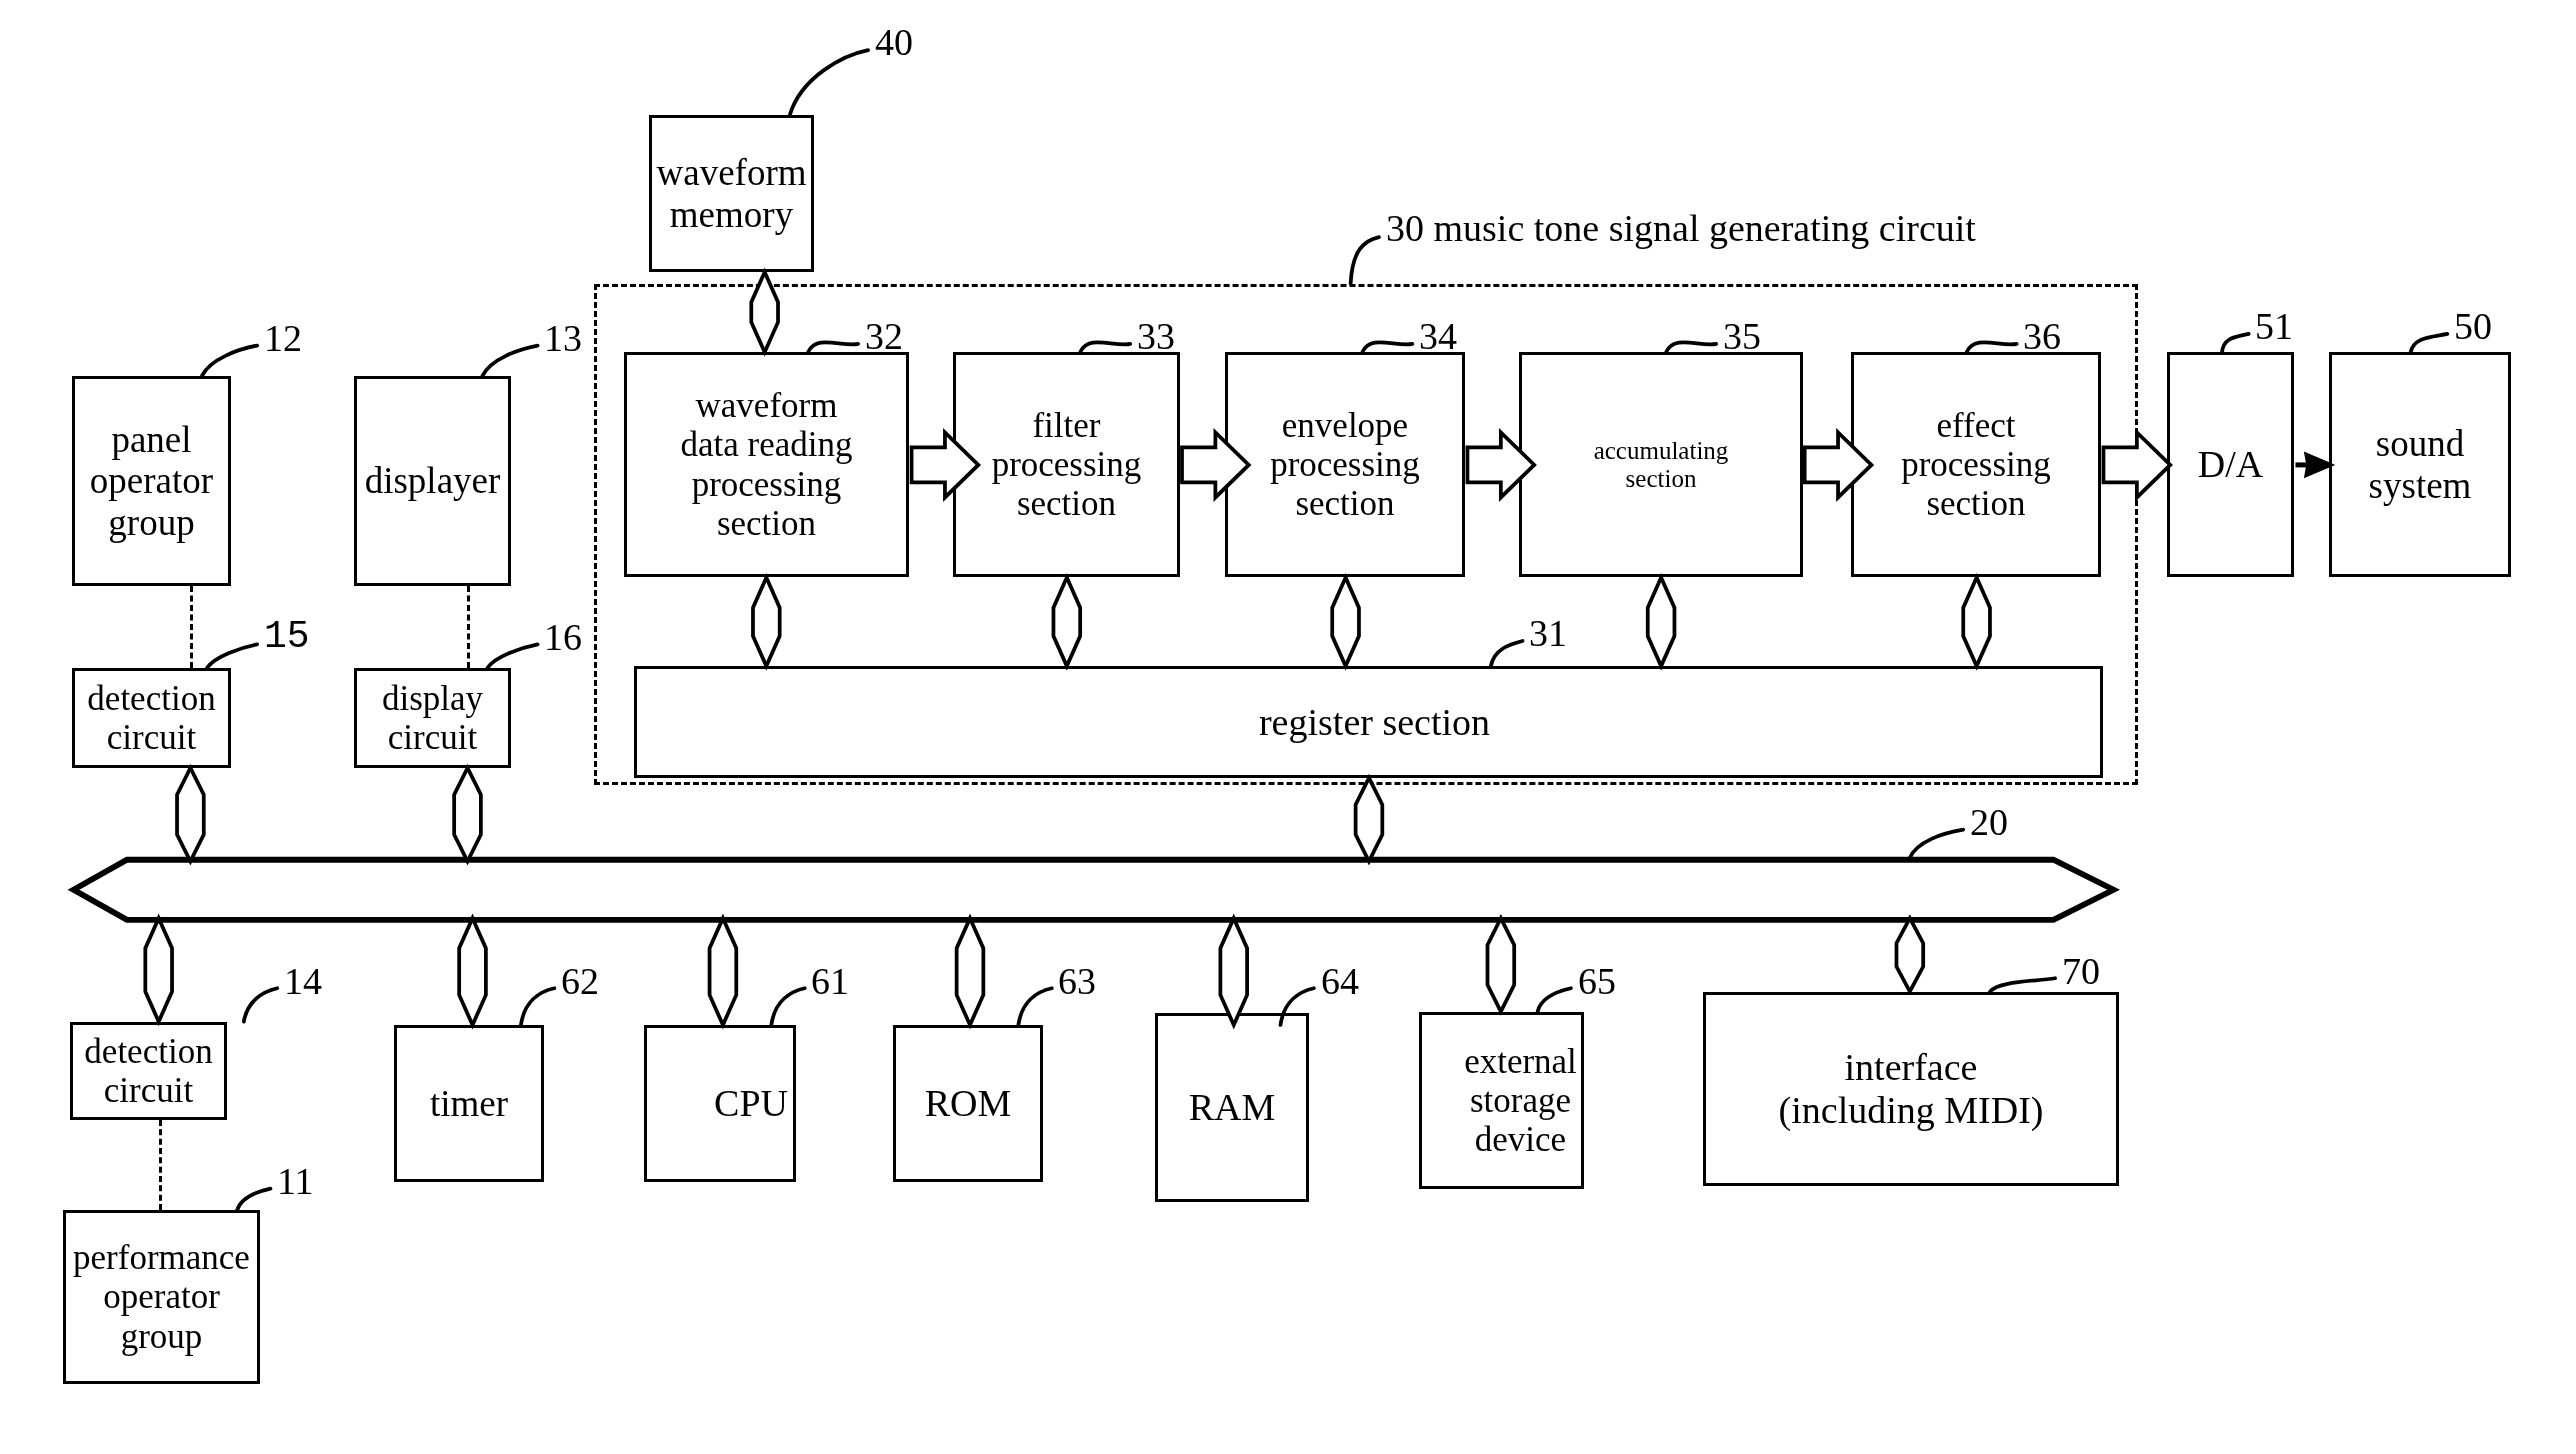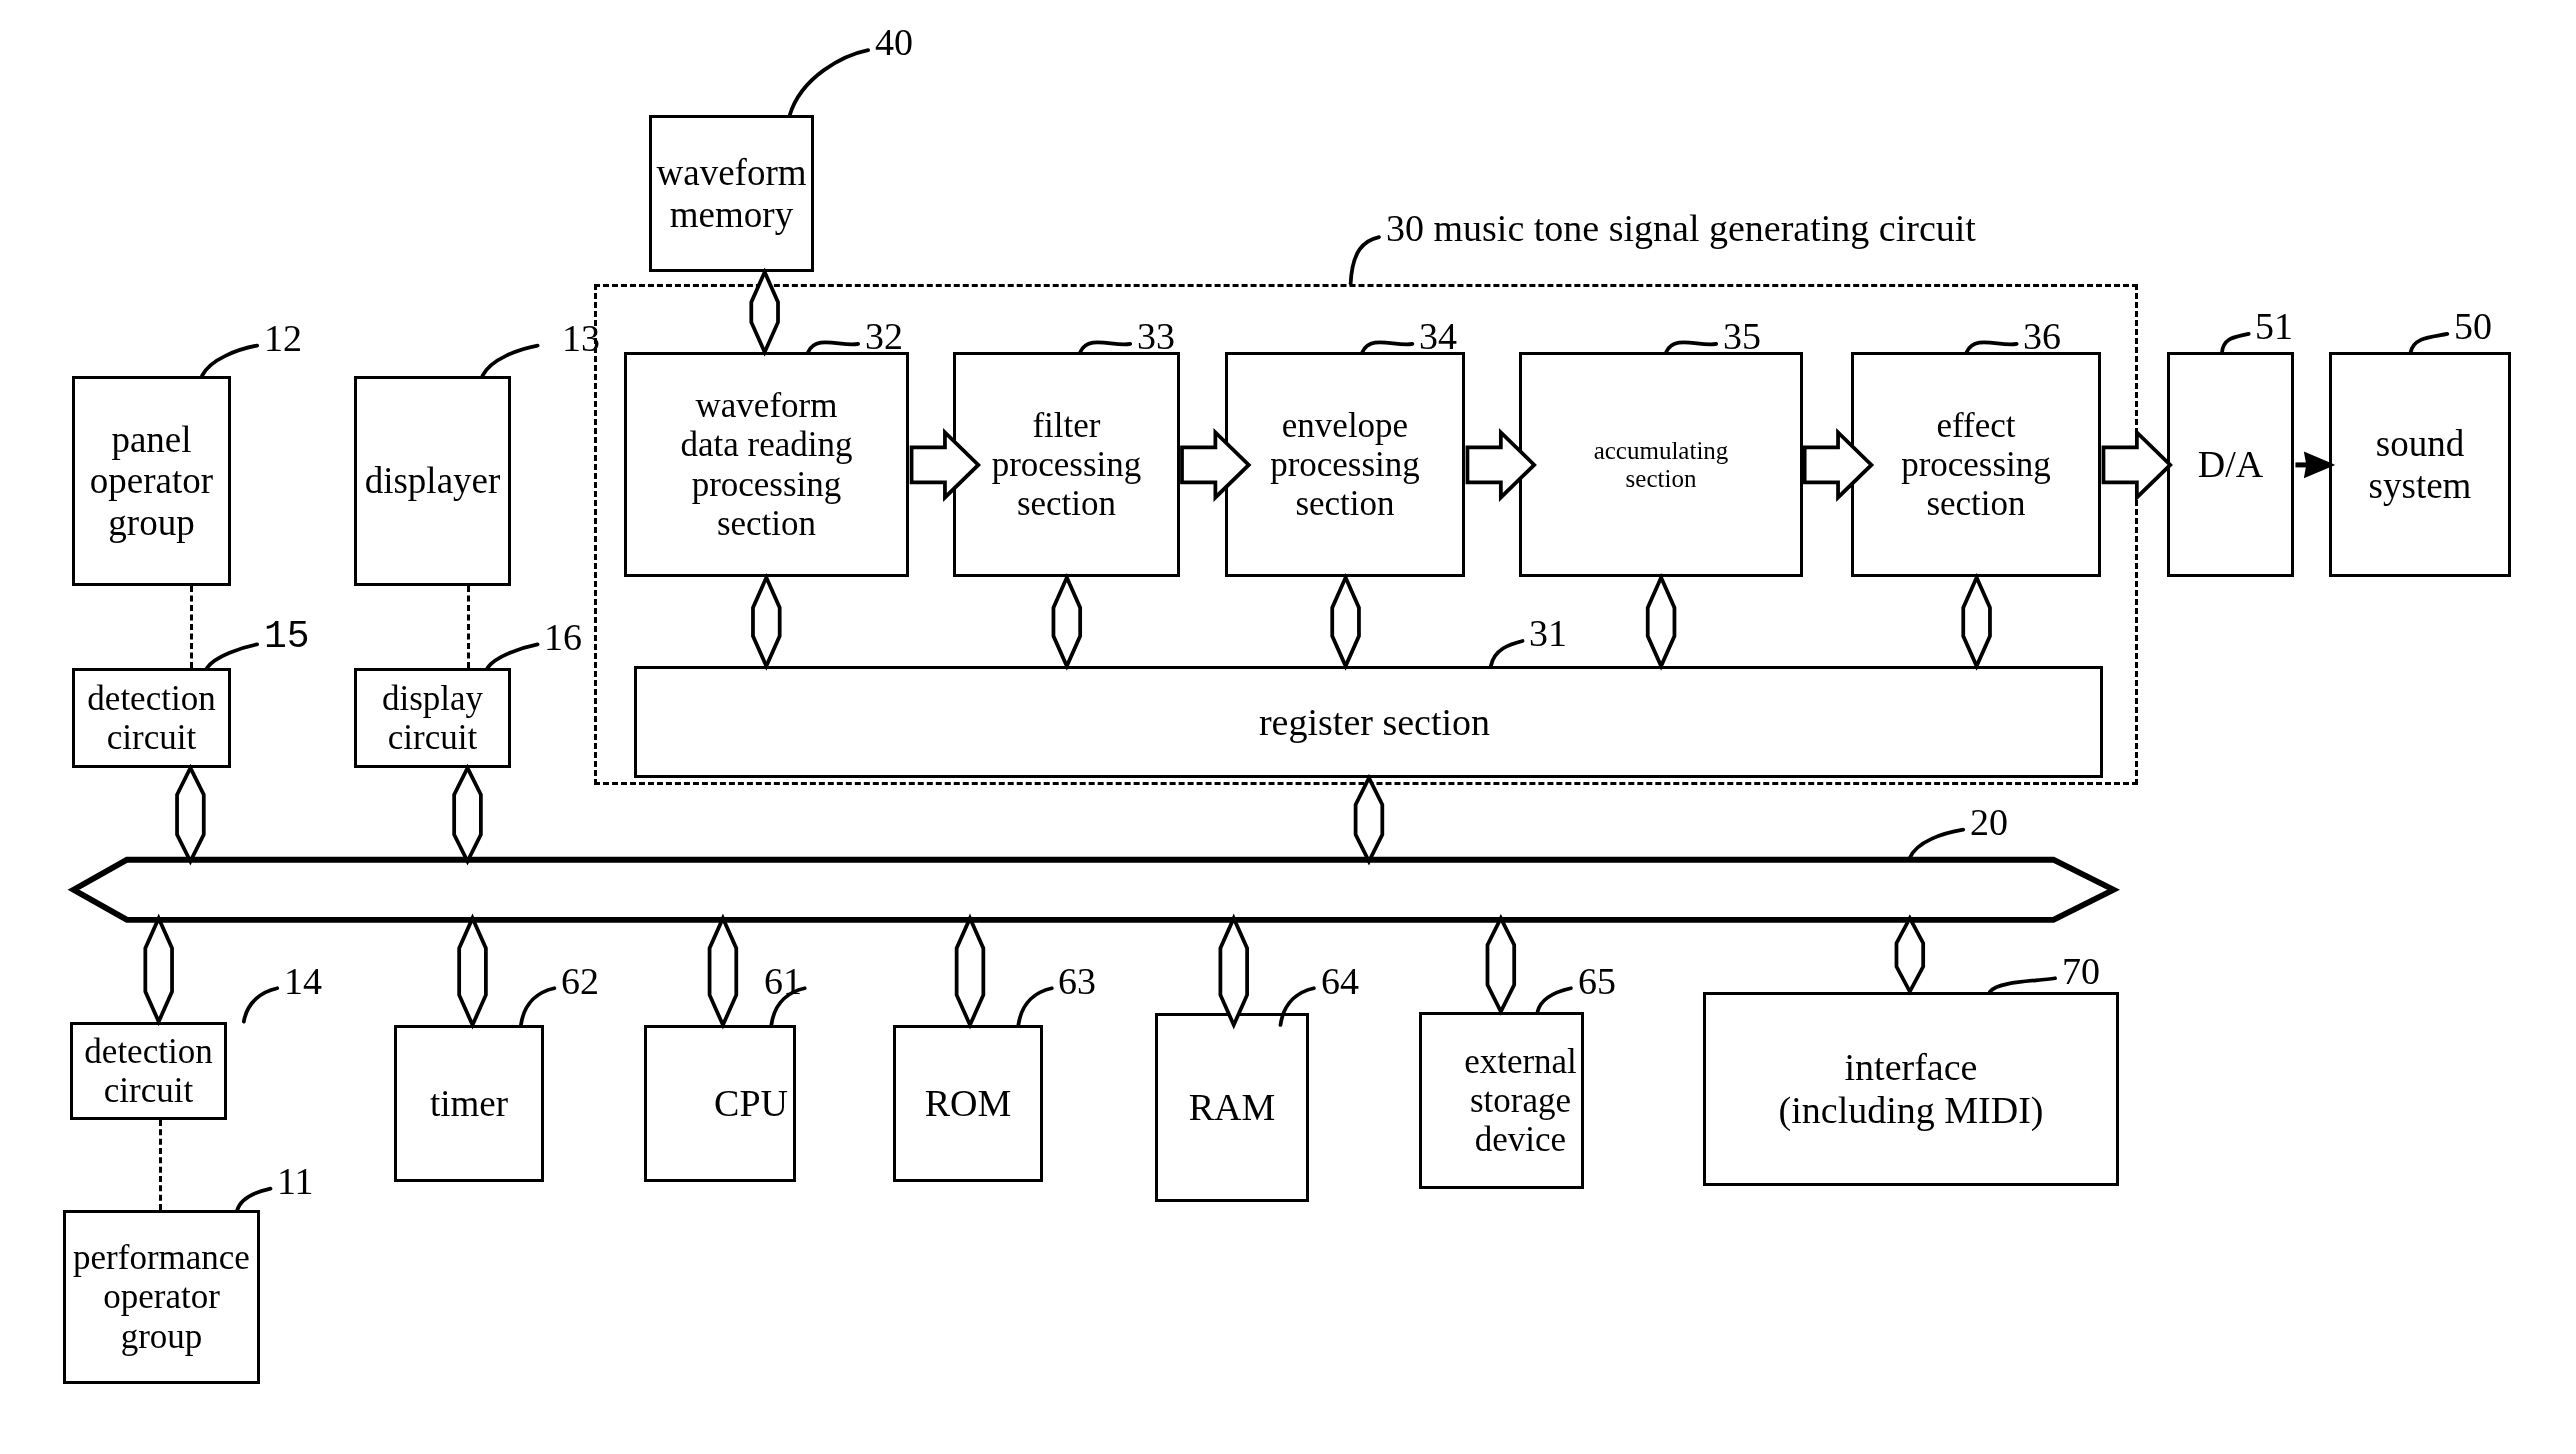--- a/index.html
+++ b/index.html
@@ -48,21 +48,21 @@
       <span>panel</span><br>
       <span>operator</span><br>
       <span>group</span>
     </span>
   </div>
   <div class="ref" style="left:264px;top:319px;">12</div>
 
   <div class="box" style="left:354px;top:376px;width:157px;height:210px;font-size:37px;">
     <span class="t"><span>displayer</span></span>
   </div>
-  <div class="ref" style="left:544px;top:319px;margin-left:18px;">13</div>
+  <div class="ref" style="left:544px;top:319px;">13</div>
 
   <div class="box" style="left:72px;top:668px;width:159px;height:100px;font-size:35px;">
     <span class="t">
       <span>detection</span><br>
       <span>circuit</span>
     </span>
   </div>
   <div class="ref" style="left:264px;top:618px;font-family:Liberation Mono, monospace;">15</div>
 
   <div class="box" style="left:354px;top:668px;width:157px;height:100px;font-size:35px;">
@@ -147,21 +147,21 @@
   <div class="ref" style="left:284px;top:962px;">14</div>
 
   <div class="box" style="left:394px;top:1025px;width:150px;height:157px;font-size:37px;">
     <span class="t"><span>timer</span></span>
   </div>
   <div class="ref" style="left:561px;top:962px;">62</div>
 
   <div class="box" style="left:644px;top:1025px;width:152px;height:157px;font-size:38px;justify-content:flex-end;">
     <span class="t"><span>CPU</span></span>
   </div>
-  <div class="ref" style="left:764px;top:962px;">61</div>
+  <div class="ref" style="left:811px;top:962px;">61</div>
 
   <div class="box" style="left:893px;top:1025px;width:150px;height:157px;font-size:38px;">
     <span class="t"><span>ROM</span></span>
   </div>
   <div class="ref" style="left:1058px;top:962px;">63</div>
 
   <div class="box" style="left:1155px;top:1013px;width:154px;height:189px;font-size:38px;">
     <span class="t"><span>RAM</span></span>
   </div>
   <div class="ref" style="left:1321px;top:962px;">64</div>

